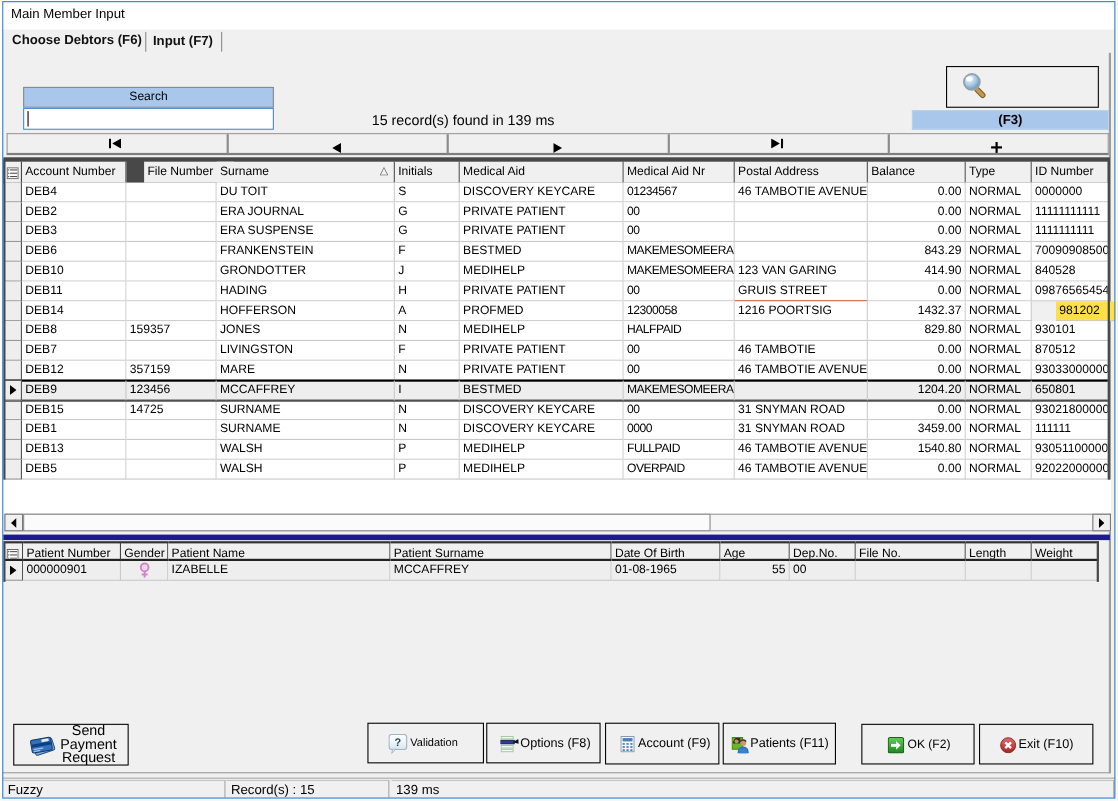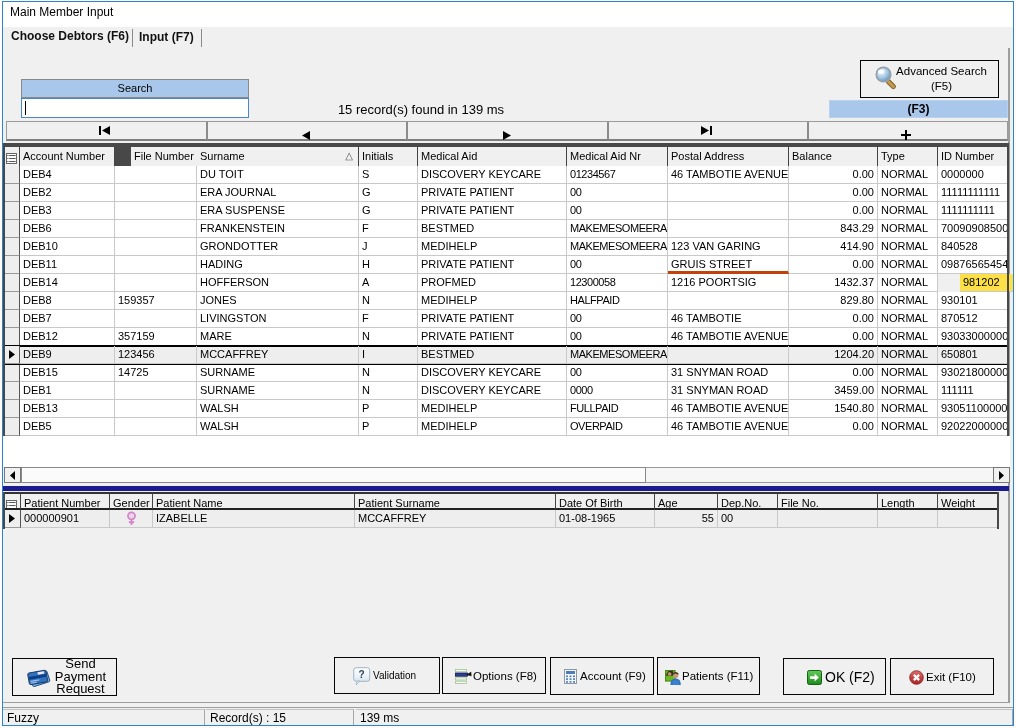--- a/index.html
+++ b/index.html
@@ -34,21 +34,20 @@
         <radialGradient id="lg" cx="0.35" cy="0.3" r="0.8">
           <stop offset="0" stop-color="#eef6fc"></stop>
           <stop offset="0.5" stop-color="#a8cce8"></stop>
           <stop offset="1" stop-color="#5b87ad"></stop>
         </radialGradient>
       </defs>
       <rect x="12.5" y="14.5" width="11" height="4.2" rx="2" transform="rotate(45 14.5 16.5)" fill="#c09a50" stroke="#7d6124" stroke-width="1"></rect>
       <circle cx="9.5" cy="9.5" r="7.2" fill="url(#lg)" stroke="#96a2ab" stroke-width="1.8"></circle>
       <ellipse cx="7.2" cy="6.8" rx="3.2" ry="2.2" fill="#ffffff" opacity="0.9"></ellipse>
     </svg>
-    <div style="width:100%;text-align:center;font-size:11.5px;line-height:15px;padding-left:24px;">Advanced Search<br>(F5)</div>
   </div>
 <div class="abs" style="left:829px;top:100px;width:179px;height:18px;background:#a8c7ea;border:1px solid #b8d2ee;font-size:12px;font-weight:bold;text-align:center;line-height:16px;color:#000;">(F3)</div>
 <div class="abs" style="left:6px;top:121px;width:1002px;height:20px;background:#f0f0f0;border:1px solid #9a9a9a;border-bottom:2px solid #7e7e7e;"></div>
 <div class="abs" style="left:206px;top:122px;width:2px;height:18px;background:#8c8c8c;"></div>
 <div class="abs" style="left:406px;top:122px;width:2px;height:18px;background:#8c8c8c;"></div>
 <div class="abs" style="left:607px;top:122px;width:2px;height:18px;background:#8c8c8c;"></div>
 <div class="abs" style="left:807px;top:122px;width:2px;height:18px;background:#8c8c8c;"></div>
 <div class="abs" style="left:99px;top:126px;display:flex;gap:1px;">
     <svg width="2" height="9" viewBox="0 0 2 9">
       <rect width="2" height="9" fill="#000"></rect>
@@ -156,21 +155,21 @@
 <div class="cell" style="left:789px;top:238px;width:89px;height:18px;background:#fff;border-right:1px solid #c9c9c9;border-bottom:1px solid #c9c9c9;z-index:1;text-align:right;padding-right:3px;">414.90</div>
 <div class="cell" style="left:878px;top:238px;width:60px;height:18px;background:#fff;border-right:1px solid #c9c9c9;border-bottom:1px solid #c9c9c9;z-index:1;">NORMAL</div>
 <div class="cell" style="left:938px;top:238px;width:70px;height:18px;background:#fff;border-right:1px solid #c9c9c9;border-bottom:1px solid #c9c9c9;z-index:1;">840528</div>
 <div class="cell" style="left:4px;top:256px;width:16px;height:18px;background:#eeeeee;border-right:1px solid #555;border-bottom:1px solid #999;z-index:1;"></div>
 <div class="cell" style="left:20px;top:256px;width:95px;height:18px;background:#fff;border-right:1px solid #c9c9c9;border-bottom:1px solid #c9c9c9;z-index:1;">DEB11</div>
 <div class="cell" style="left:115px;top:256px;width:82px;height:18px;background:#fff;border-right:1px solid #c9c9c9;border-bottom:1px solid #c9c9c9;z-index:1;"></div>
 <div class="cell" style="left:197px;top:256px;width:162px;height:18px;background:#fff;border-right:1px solid #c9c9c9;border-bottom:1px solid #c9c9c9;z-index:1;">HADING</div>
 <div class="cell" style="left:359px;top:256px;width:59px;height:18px;background:#fff;border-right:1px solid #c9c9c9;border-bottom:1px solid #c9c9c9;z-index:1;">H</div>
 <div class="cell" style="left:418px;top:256px;width:149px;height:18px;background:#fff;border-right:1px solid #c9c9c9;border-bottom:1px solid #c9c9c9;z-index:1;">PRIVATE PATIENT</div>
 <div class="cell" style="left:567px;top:256px;width:101px;height:18px;background:#fff;border-right:1px solid #c9c9c9;border-bottom:1px solid #c9c9c9;z-index:1;letter-spacing:-0.45px;">00</div>
-<div class="cell" style="left:668px;top:256px;width:121px;height:18px;background:#fff;border-right:1px solid #c9c9c9;border-bottom:3px solid #c2410c;z-index:1;">GRUIS STREET</div>
+<div class="cell" style="left:668px;top:256px;width:121px;height:18px;background:#fff;border-right:1px solid #c9c9c9;border-bottom:1px solid #c2410c;z-index:1;">GRUIS STREET</div>
 <div class="cell" style="left:789px;top:256px;width:89px;height:18px;background:#fff;border-right:1px solid #c9c9c9;border-bottom:1px solid #c9c9c9;z-index:1;text-align:right;padding-right:3px;">0.00</div>
 <div class="cell" style="left:878px;top:256px;width:60px;height:18px;background:#fff;border-right:1px solid #c9c9c9;border-bottom:1px solid #c9c9c9;z-index:1;">NORMAL</div>
 <div class="cell" style="left:938px;top:256px;width:70px;height:18px;background:#fff;border-right:1px solid #c9c9c9;border-bottom:1px solid #c9c9c9;z-index:1;">09876565454</div>
 <div class="cell" style="left:4px;top:274px;width:16px;height:18px;background:#eeeeee;border-right:1px solid #555;border-bottom:1px solid #999;z-index:1;"></div>
 <div class="cell" style="left:20px;top:274px;width:95px;height:18px;background:#fff;border-right:1px solid #c9c9c9;border-bottom:1px solid #c9c9c9;z-index:1;">DEB14</div>
 <div class="cell" style="left:115px;top:274px;width:82px;height:18px;background:#fff;border-right:1px solid #c9c9c9;border-bottom:1px solid #c9c9c9;z-index:1;"></div>
 <div class="cell" style="left:197px;top:274px;width:162px;height:18px;background:#fff;border-right:1px solid #c9c9c9;border-bottom:1px solid #c9c9c9;z-index:1;">HOFFERSON</div>
 <div class="cell" style="left:359px;top:274px;width:59px;height:18px;background:#fff;border-right:1px solid #c9c9c9;border-bottom:1px solid #c9c9c9;z-index:1;">A</div>
 <div class="cell" style="left:418px;top:274px;width:149px;height:18px;background:#fff;border-right:1px solid #c9c9c9;border-bottom:1px solid #c9c9c9;z-index:1;">PROFMED</div>
 <div class="cell" style="left:567px;top:274px;width:101px;height:18px;background:#fff;border-right:1px solid #c9c9c9;border-bottom:1px solid #c9c9c9;z-index:1;letter-spacing:-0.45px;">12300058</div>
@@ -412,21 +411,21 @@
       <defs>
         <linearGradient id="gok" x1="0" y1="0" x2="0" y2="1">
           <stop offset="0" stop-color="#63cb5a"></stop>
           <stop offset="1" stop-color="#1c8a1c"></stop>
         </linearGradient>
       </defs>
       <rect x="0.5" y="0.5" width="14" height="14" rx="1.8" fill="url(#gok)" stroke="#156315" stroke-width="1"></rect>
       <rect x="3" y="6.3" width="5.5" height="2.6" fill="#fff"></rect>
       <polygon points="7.6,3.6 11.8,7.6 7.6,11.6" fill="#fff"></polygon>
     </svg>
-    <div style="width:100%;padding-left:41px;font-size:14px;">OK (F2)</div>
+    <div style="width:100%;padding-left:41px;font-size:11px;">OK (F2)</div>
   </div>
 <div class="btn" style="left:890px;top:658px;width:104px;height:37px;">
     <svg width="15" height="15" viewBox="0 0 16 16" style="position:absolute;left:18px;top:11px;">
       <defs>
         <linearGradient id="gex" x1="0" y1="0" x2="0" y2="1">
           <stop offset="0" stop-color="#e06a6a"></stop>
           <stop offset="1" stop-color="#a82424"></stop>
         </linearGradient>
       </defs>
       <circle cx="8" cy="8" r="7.3" fill="url(#gex)" stroke="#7c1a1a" stroke-width="0.8"></circle>

